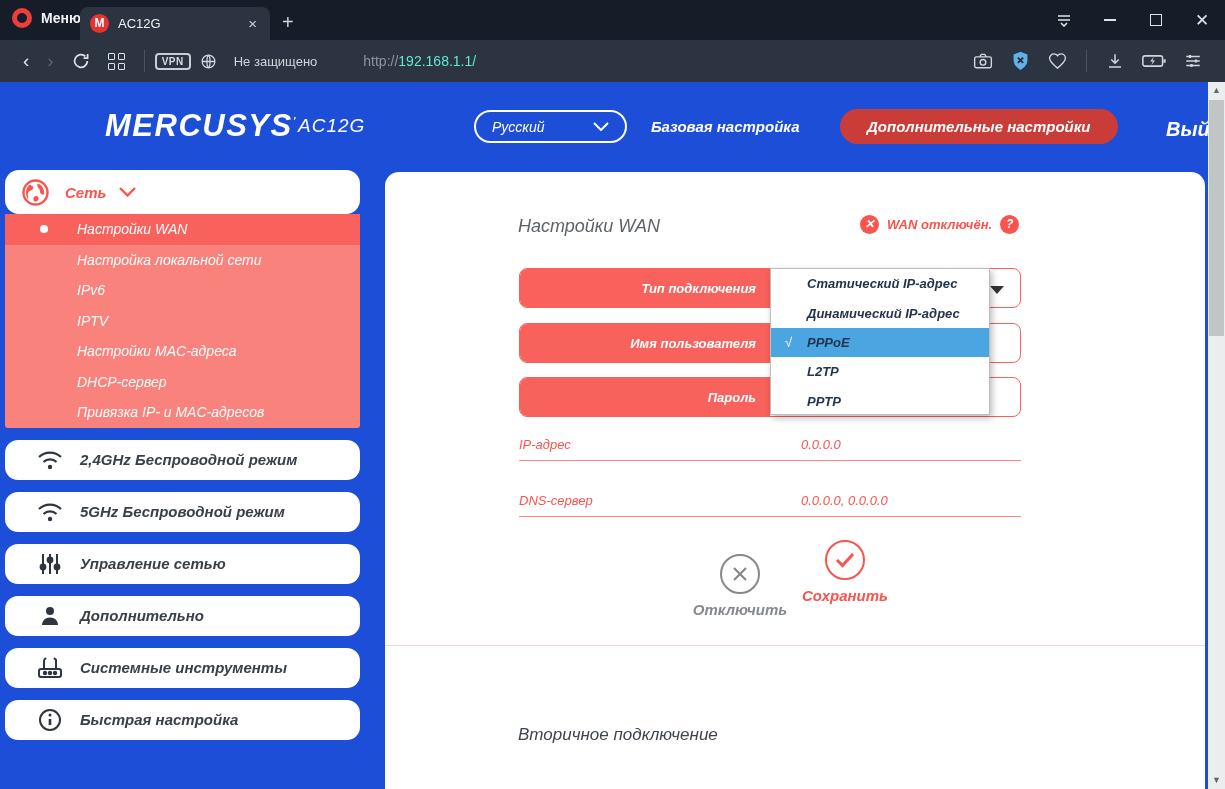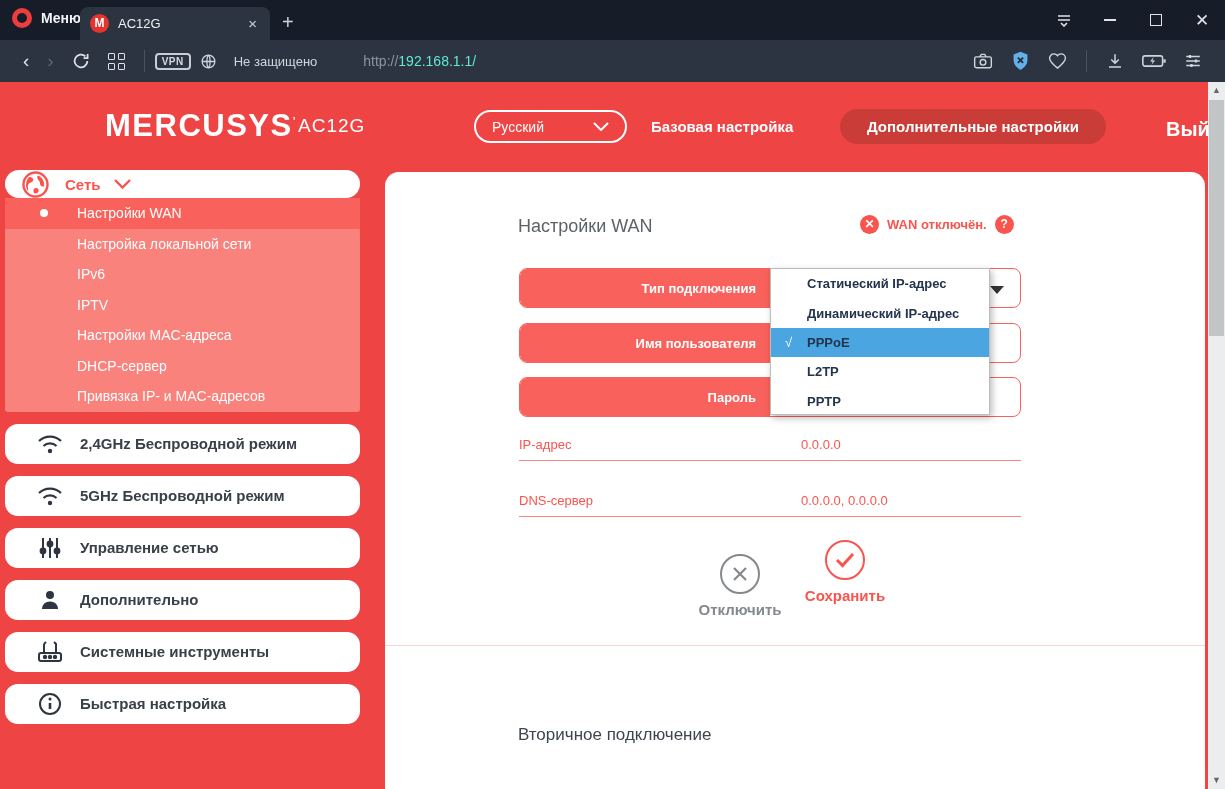--- a/index.html
+++ b/index.html
@@ -35,21 +35,21 @@
   .tb-sep { width:1px; height:22px; background:#4a5460; margin:0 10px; }
   .vpn-badge { border:2px solid #c7ced6; border-radius:4px; font-size:10px; font-weight:bold;
                padding:1px 5px; color:#d6dbe1; letter-spacing:.5px; }
   .sec-text { font-size:13px; margin-left:8px; color:#cfd6dd; }
   .url { margin-left:46px; font-size:14px; }
   .url .scheme { color:#8b95a2; }
   .url .host  { color:#5eead4; }
   .tb-right { margin-left:auto; display:flex; align-items:center; }
 
   
-  .page { position:absolute; top:82px; left:0; width:1208px; height:707px; background:#ef4444; overflow:hidden; }
+  .page { position:absolute; top:82px; left:0; width:1208px; height:707px; background:#1d4ed8; overflow:hidden;font-style:italic; }
 
   .scrollbar { position:absolute; top:82px; right:0; width:17px; height:707px; background:#ecedee; }
   .sb-arrow { position:absolute; left:0; width:17px; height:17px; font-size:9px; color:#606a76;
               text-align:center; line-height:17px; cursor:pointer; }
   .sb-thumb { position:absolute; top:18px; left:1px; width:15px; height:236px; background:#c2c5c6; cursor:grab; }
 
   
   .brand { position:absolute; left:105px; top:26px; color:#fff; font-size:31px; font-weight:bold;
            letter-spacing:1.5px; }
   .brand sup { font-size:10px; }
@@ -57,21 +57,21 @@
   .lang-pill { position:absolute; left:474px; top:28px; width:153px; height:33px; border:2px solid #fff;
                border-radius:17px; display:flex; align-items:center; justify-content:space-between;
                padding:0 16px; color:#fff; font-size:14px; cursor:pointer; }
   .nav-basic { position:absolute; left:651px; top:36px; color:#fff; font-size:15px; font-weight:bold; cursor:pointer; }
   .nav-adv { position:absolute; left:840px; top:27px; height:35px; line-height:35px; padding:0 27px;
              background:#ca3c37; border-radius:18px; color:#fff; font-size:15px; font-weight:bold; cursor:pointer; }
   .nav-out { position:absolute; left:1166px; top:36px; color:#fff; font-size:20px; font-weight:bold; cursor:pointer; }
 
   
   .sidebar { position:absolute; left:5px; top:88px; width:355px; }
-  .net-pill { height:28px; background:#fff; border-radius:14px; display:flex; align-items:center;
+  .net-pill { height:44px; background:#fff; border-radius:14px; display:flex; align-items:center;
               padding:0 17px; cursor:pointer; }
   .net-label { color:#f9544e; font-weight:bold; font-size:15px; margin-left:16px; }
   .net-chev { margin-left:13px; display:flex; }
   .submenu { background:#fa827d; border-radius:0 0 3px 3px; }
   .sub-item { height:30.5px; display:flex; align-items:center; padding-left:72px; color:#fff;
               font-size:14px; cursor:pointer; }
   .sub-item.active { background:#f9625c; padding-left:0; }
   .bullet { width:8px; height:8px; border-radius:50%; background:#fff; margin:0 29px 0 35px; }
   .side-pill { margin-top:12px; height:40px; background:#fff; border-radius:13px; display:flex;
                align-items:center; padding-left:32px; cursor:pointer; }

